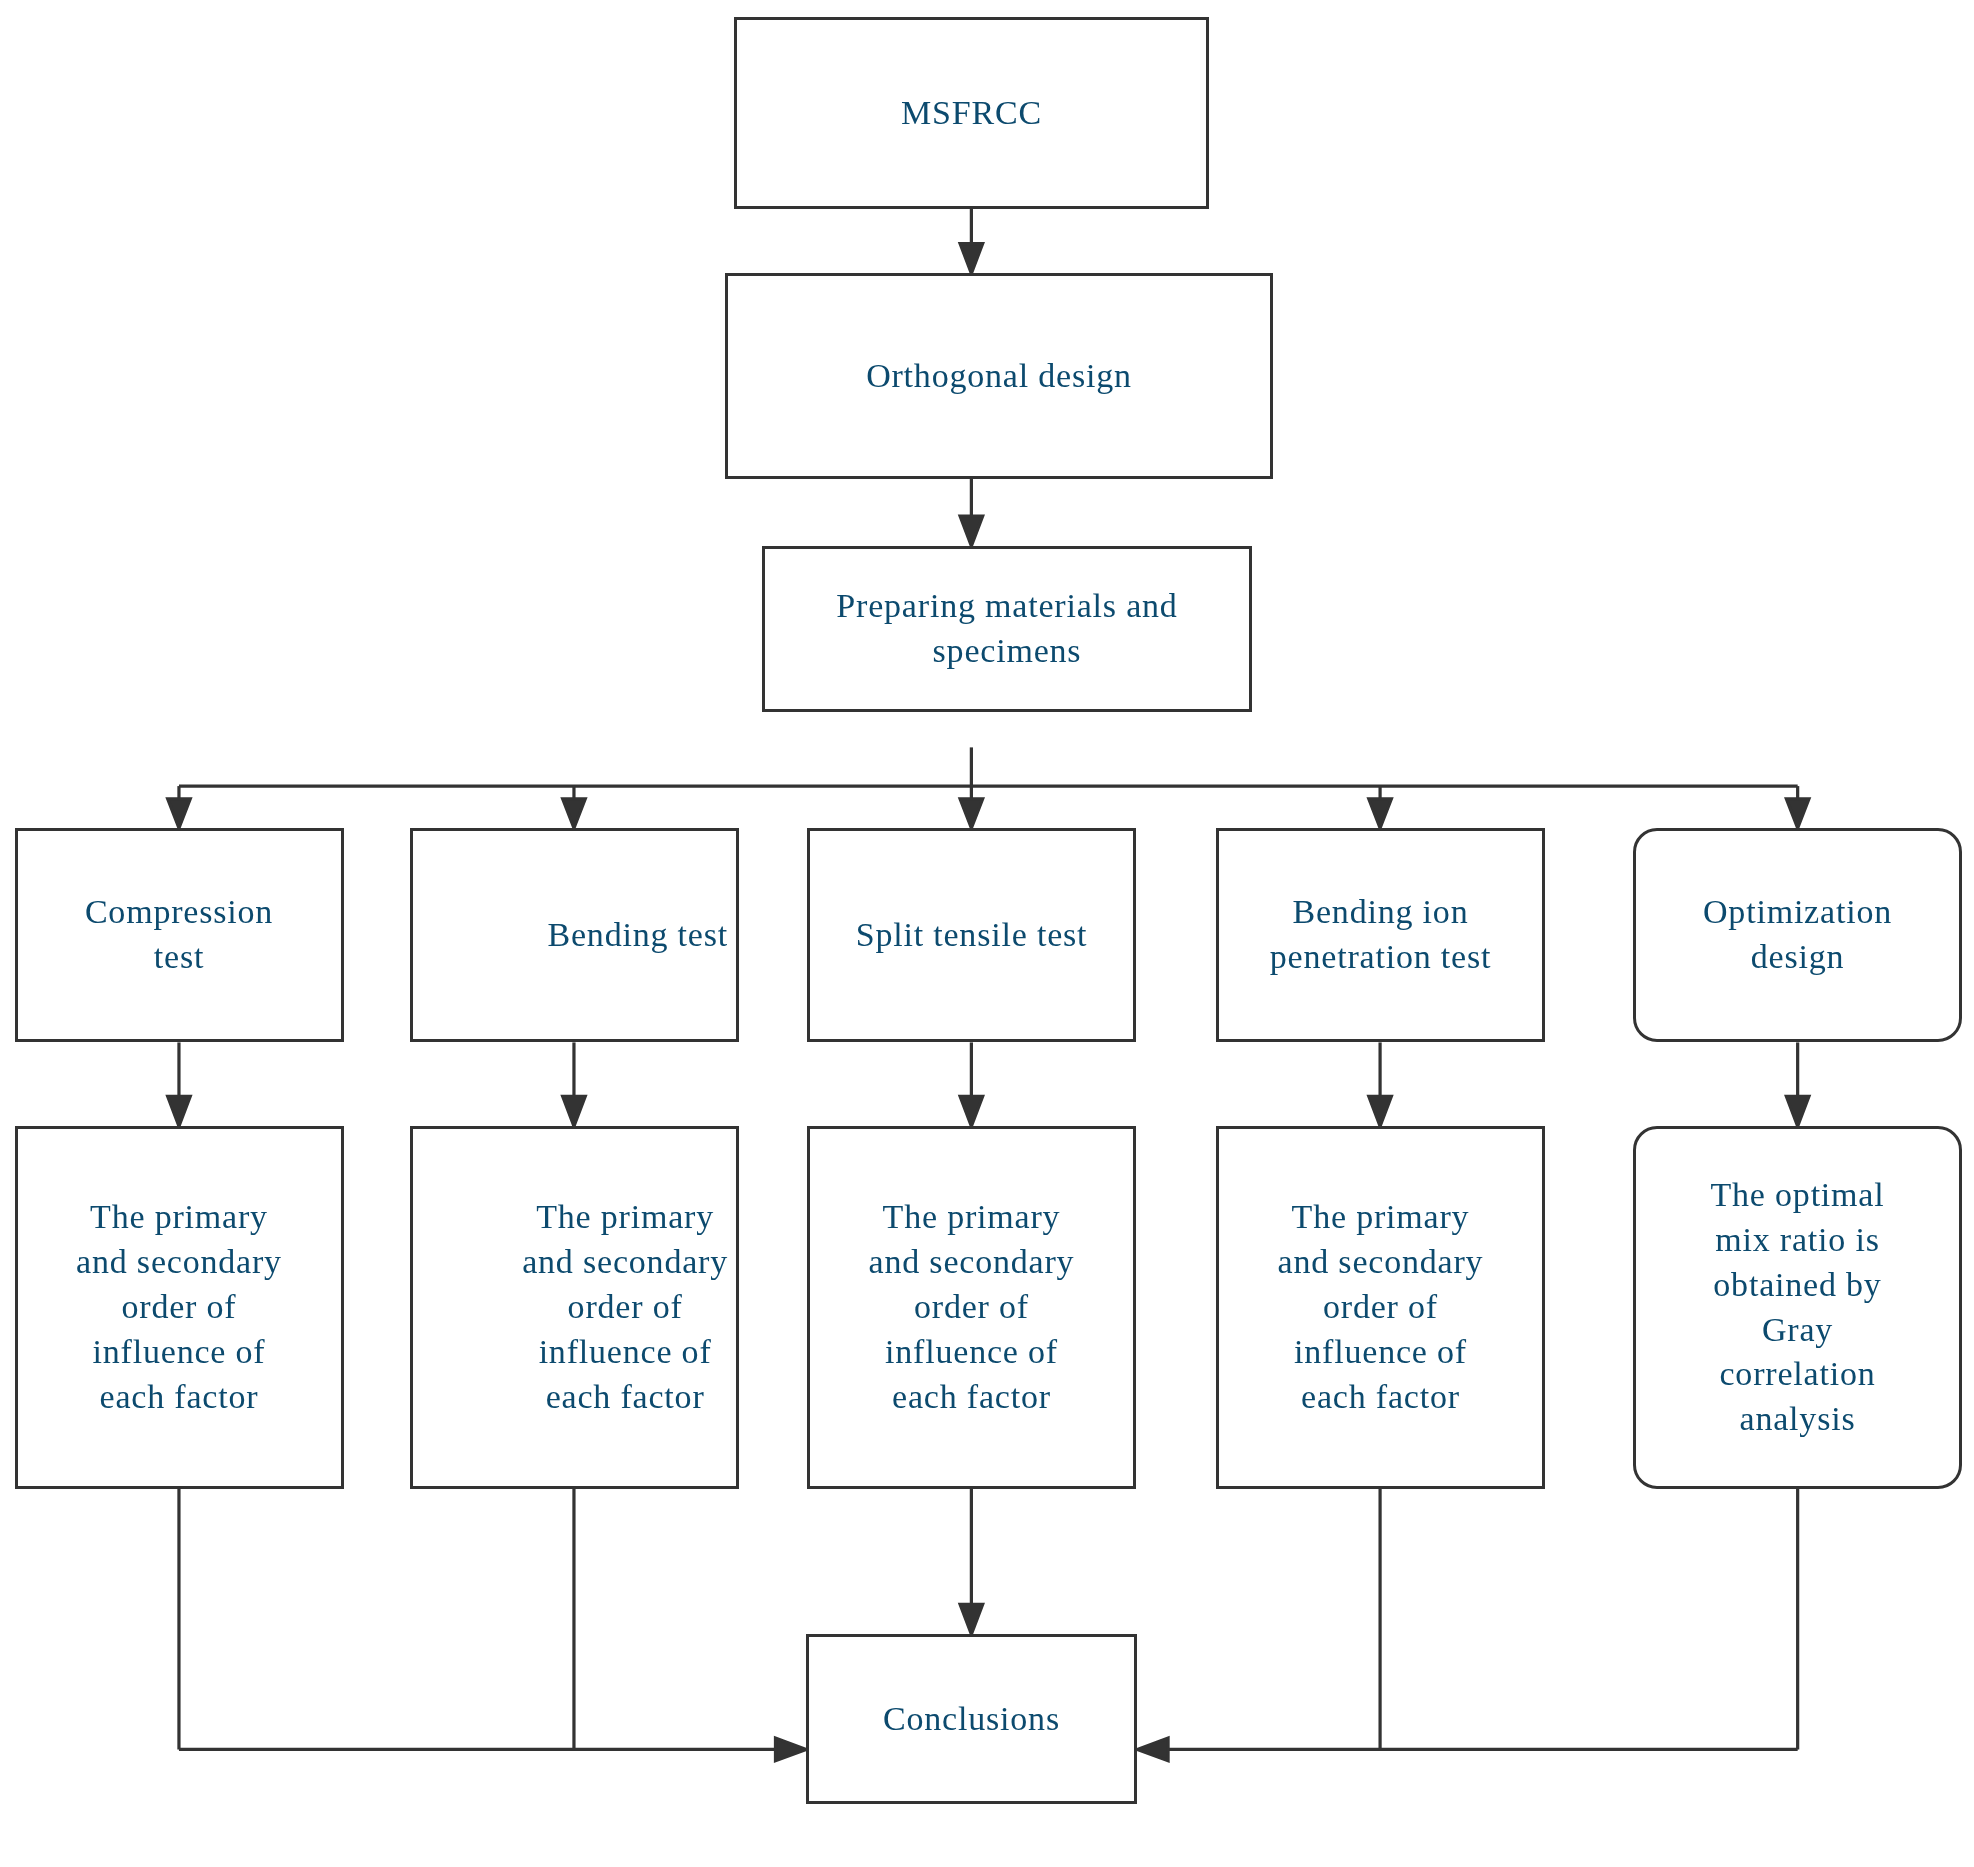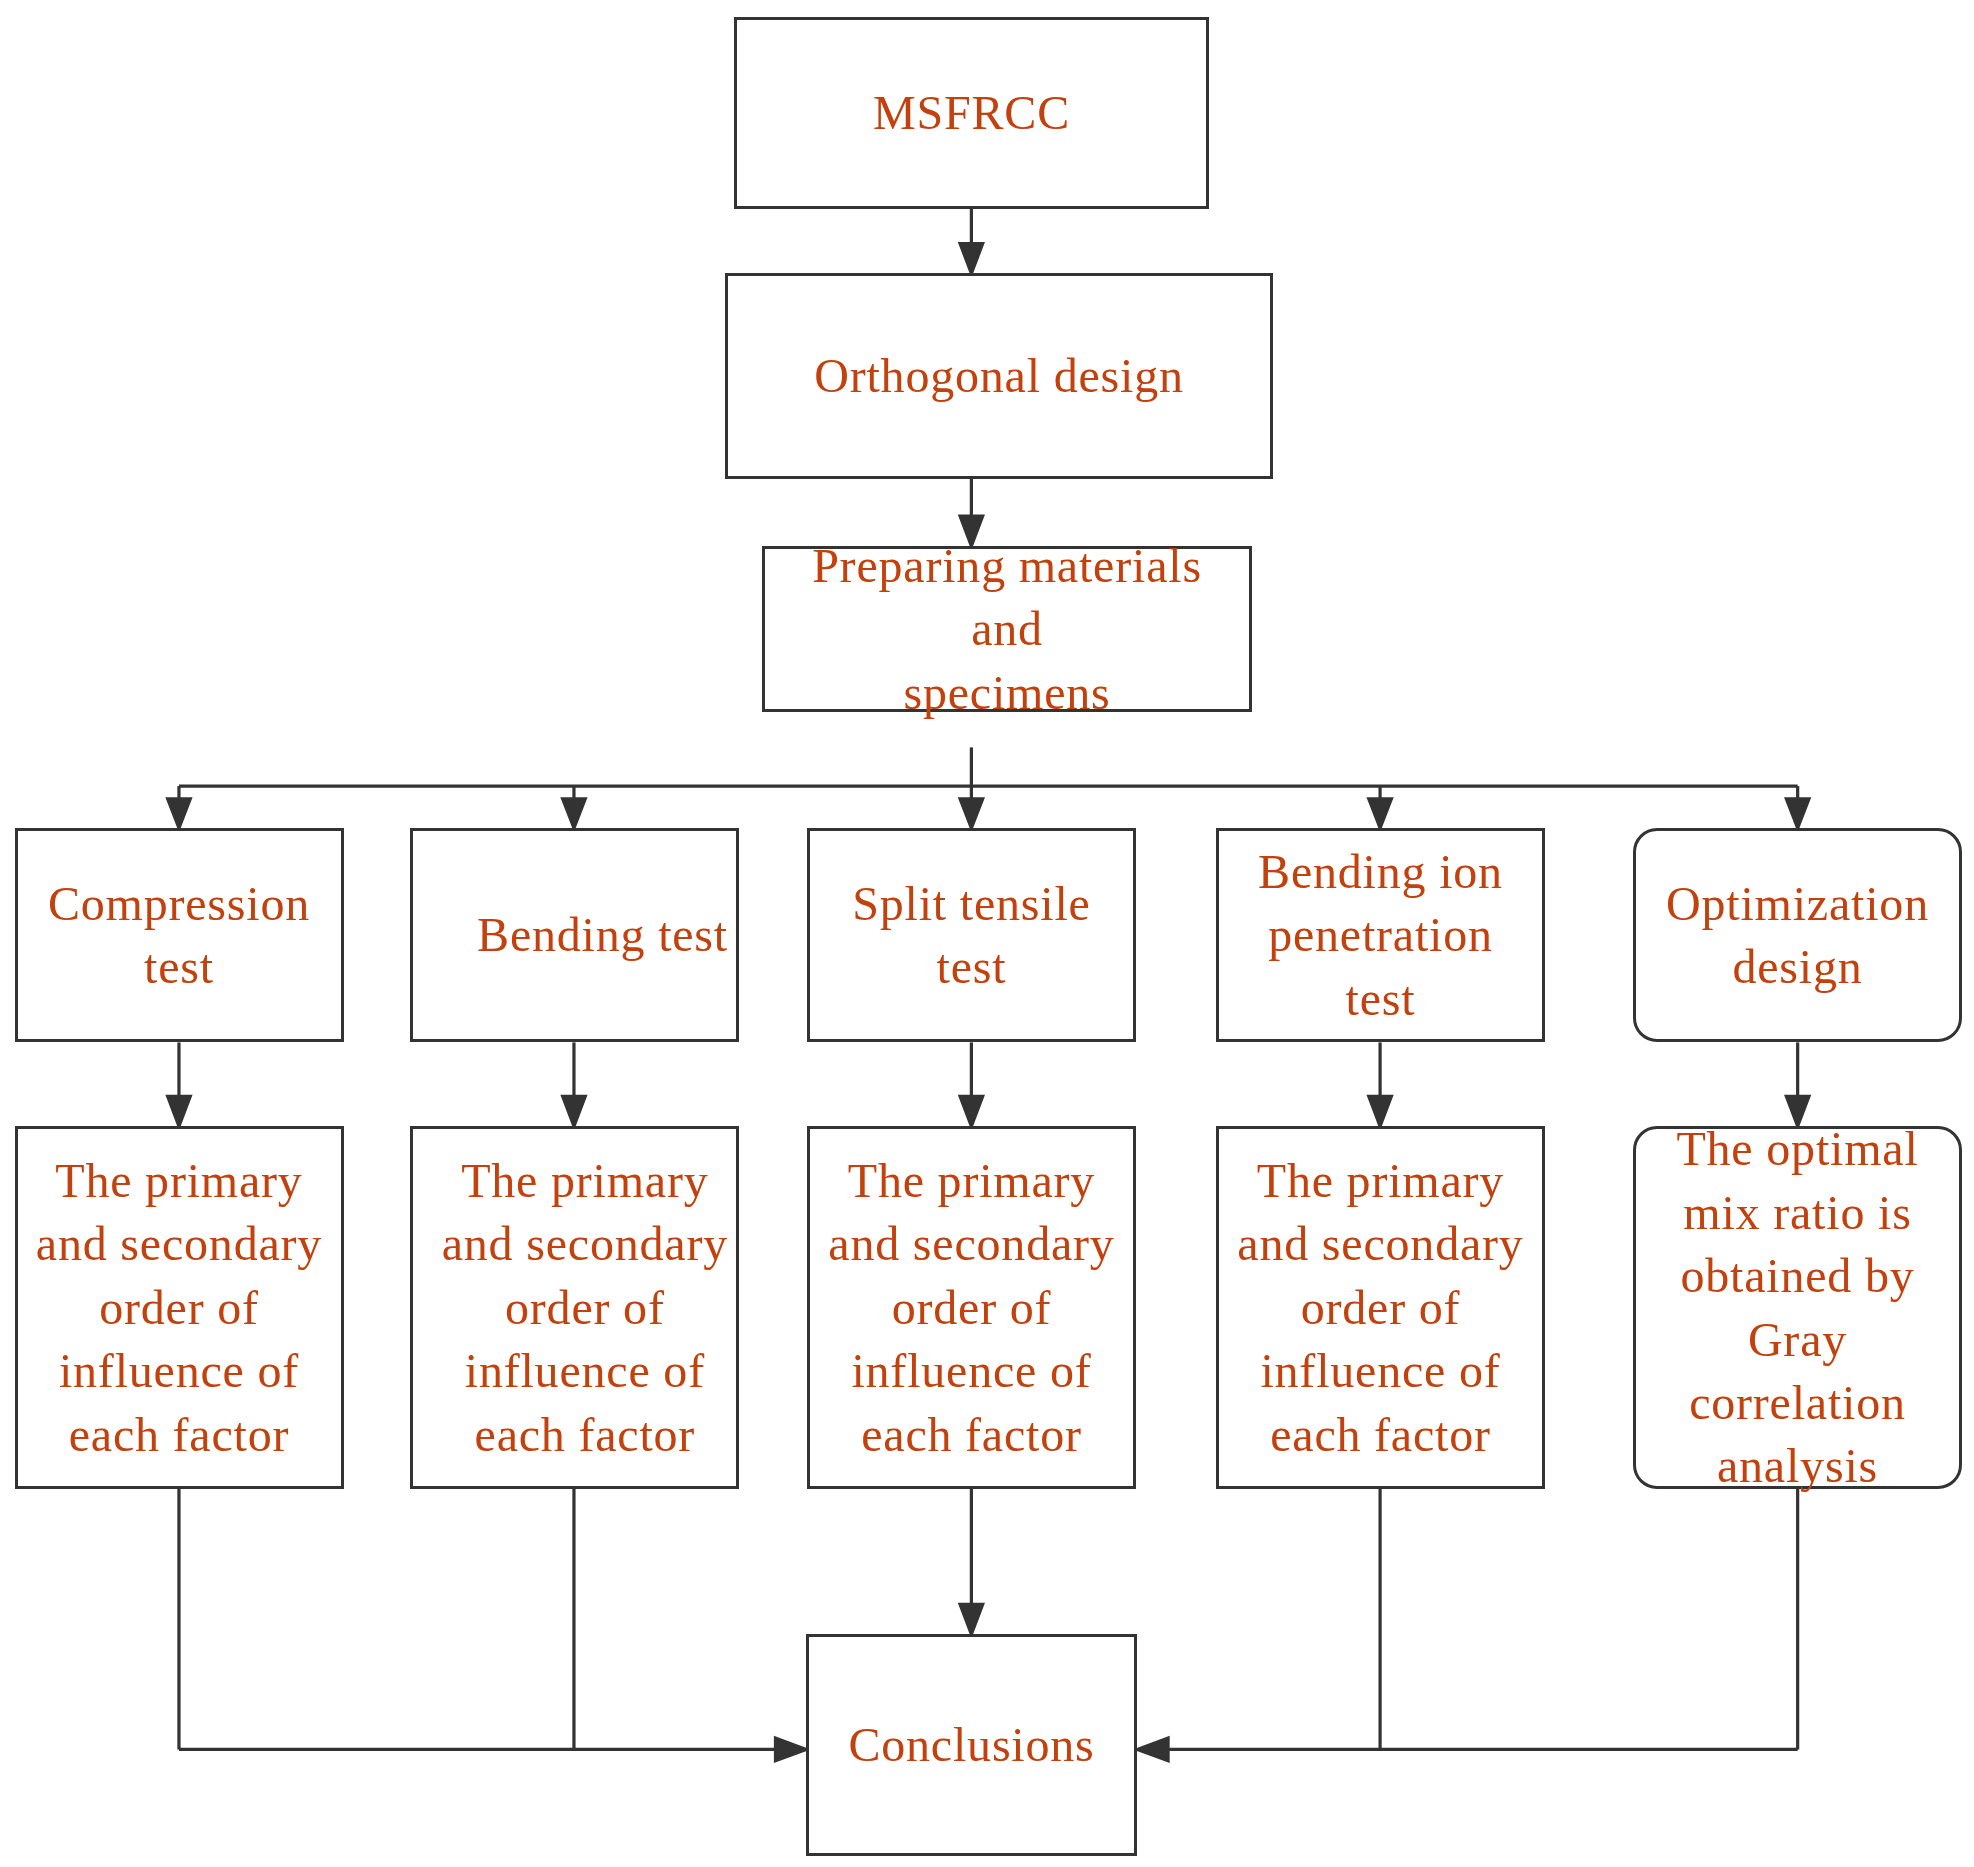--- a/index.html
+++ b/index.html
@@ -28,40 +28,40 @@
     border: 3.2px solid #333333;
     background: #ffffff;
     display: flex;
     align-items: center;
     justify-content: center;
     text-align: center;
     padding: 4.8px 8px;
   }
   .node .lbl {
     white-space: pre-line;
-    font-size: 48px;
+    font-size: 34px;
     line-height: 1.32;
     letter-spacing: 0.8px;
-    color: #c2410c;
+    color: #0c4a6e;
   }
   
   .n-msfrcc      { left: 734px;  top: 17px;   width: 475px; height: 192px; }
   .n-orthogonal  { left: 725px;  top: 273px;  width: 548px; height: 206px; }
   .n-preparing   { left: 762px;  top: 546px;  width: 490px; height: 166px; }
   
   .row1 { top: 828px; height: 214px; width: 329px; }
   .col1 { left: 14.5px; }
   .col2 { left: 410px; justify-content: flex-end; }
   .col3 { left: 807px; }
   .col4 { left: 1216px; }
   .col5 { left: 1633px; border-radius: 24px; }
   
   .row2 { top: 1126px; height: 363px; width: 329px; }
   
-  .n-conclusions { left: 806px; top: 1634px; width: 331px; height: 222px; }
+  .n-conclusions { left: 806px; top: 1634px; width: 331px; height: 170px; }
 </style>
 </head>
 <body>
 
 <div class="canvas">
 
   <svg class="connectors" viewBox="0 0 2450 2317" xmlns="http://www.w3.org/2000/svg" stroke="#333333" stroke-width="4" fill="#333333">
 
     <g>
       <line x1="1205" y1="259" x2="1205" y2="303"></line>

